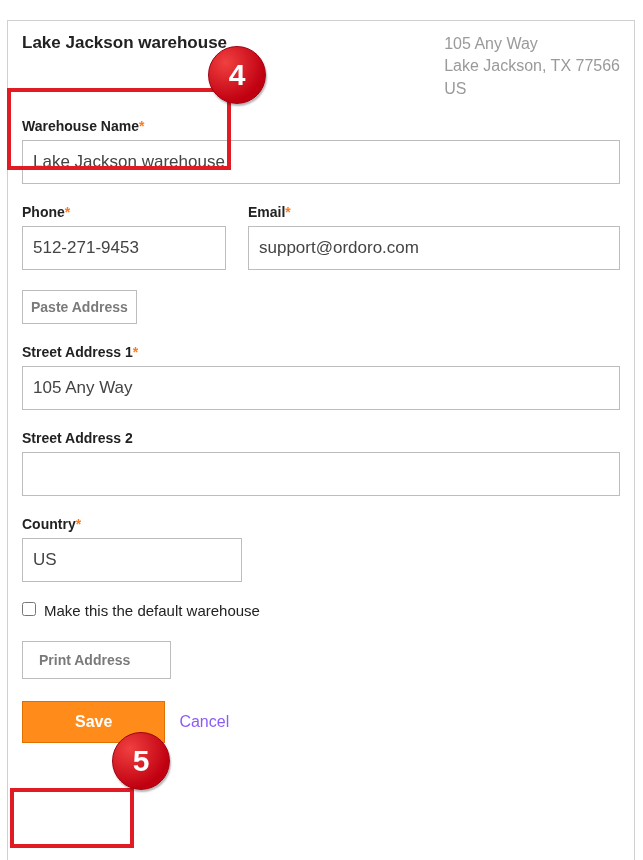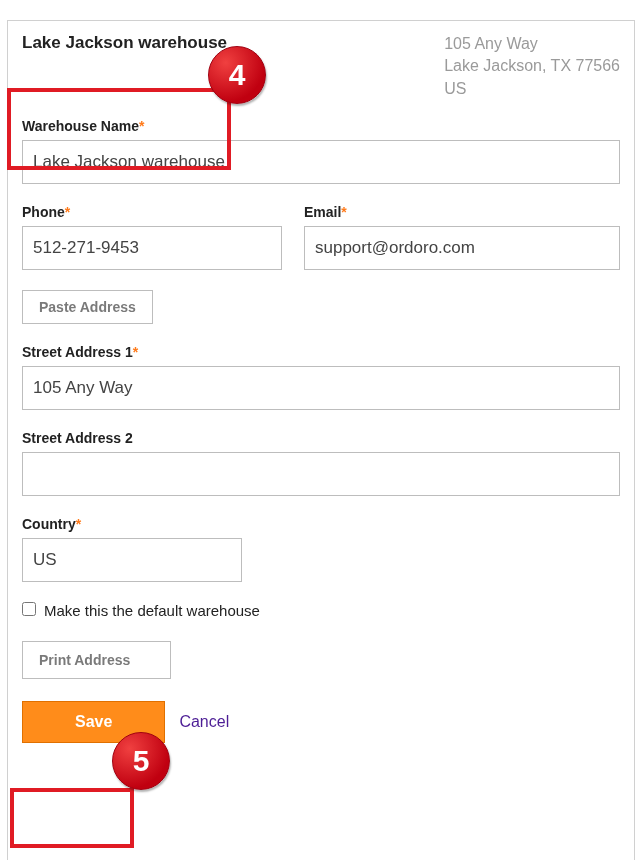--- a/index.html
+++ b/index.html
@@ -50,30 +50,30 @@
       height: 44px;
       border: 1px solid #bdbdbd;
       padding: 0 10px;
       font-size: 17px;
       color: #444;
       background: #fff;
     }
     .field { margin-bottom: 20px; }
     .row { display: flex; gap: 22px; }
     .col { flex: 1; }
-    .col-phone { width: 260px; flex: none; }
+    .col-phone { width: 204px; flex: none; }
     .col-email { flex: 1; }
     .btn-secondary {
       display: inline-block;
       border: 1px solid #bdbdbd;
       background: #fff;
       color: #7a7a7a;
       font-size: 14px;
       font-weight: 600;
-      padding: 8px 16px;
+      padding: 8px 8px;
       cursor: pointer;
     }
     .city-row { display: flex; gap: 24px; }
     .city-col { width: 268px; }
     .state-col { width: 72px; }
     .zip-col { flex: 1; }
     .state-col .input { width: 72px; }
     .checkbox-row {
       display: flex;
       align-items: flex-start;
@@ -101,21 +101,21 @@
       border: 1px solid #e07000;
       color: #fff;
       font-size: 16px;
       font-weight: 600;
       padding: 11px 52px;
       cursor: pointer;
     }
     .btn-cancel {
       background: none;
       border: none;
-      color: #4c1d95;
+      color: #8b5cf6;
       font-size: 16px;
       cursor: pointer;
       font-weight: 400;
     }
     
     .callout-box {
       position: absolute;
       border: 4px solid #e01b24;
       pointer-events: none;
     }

